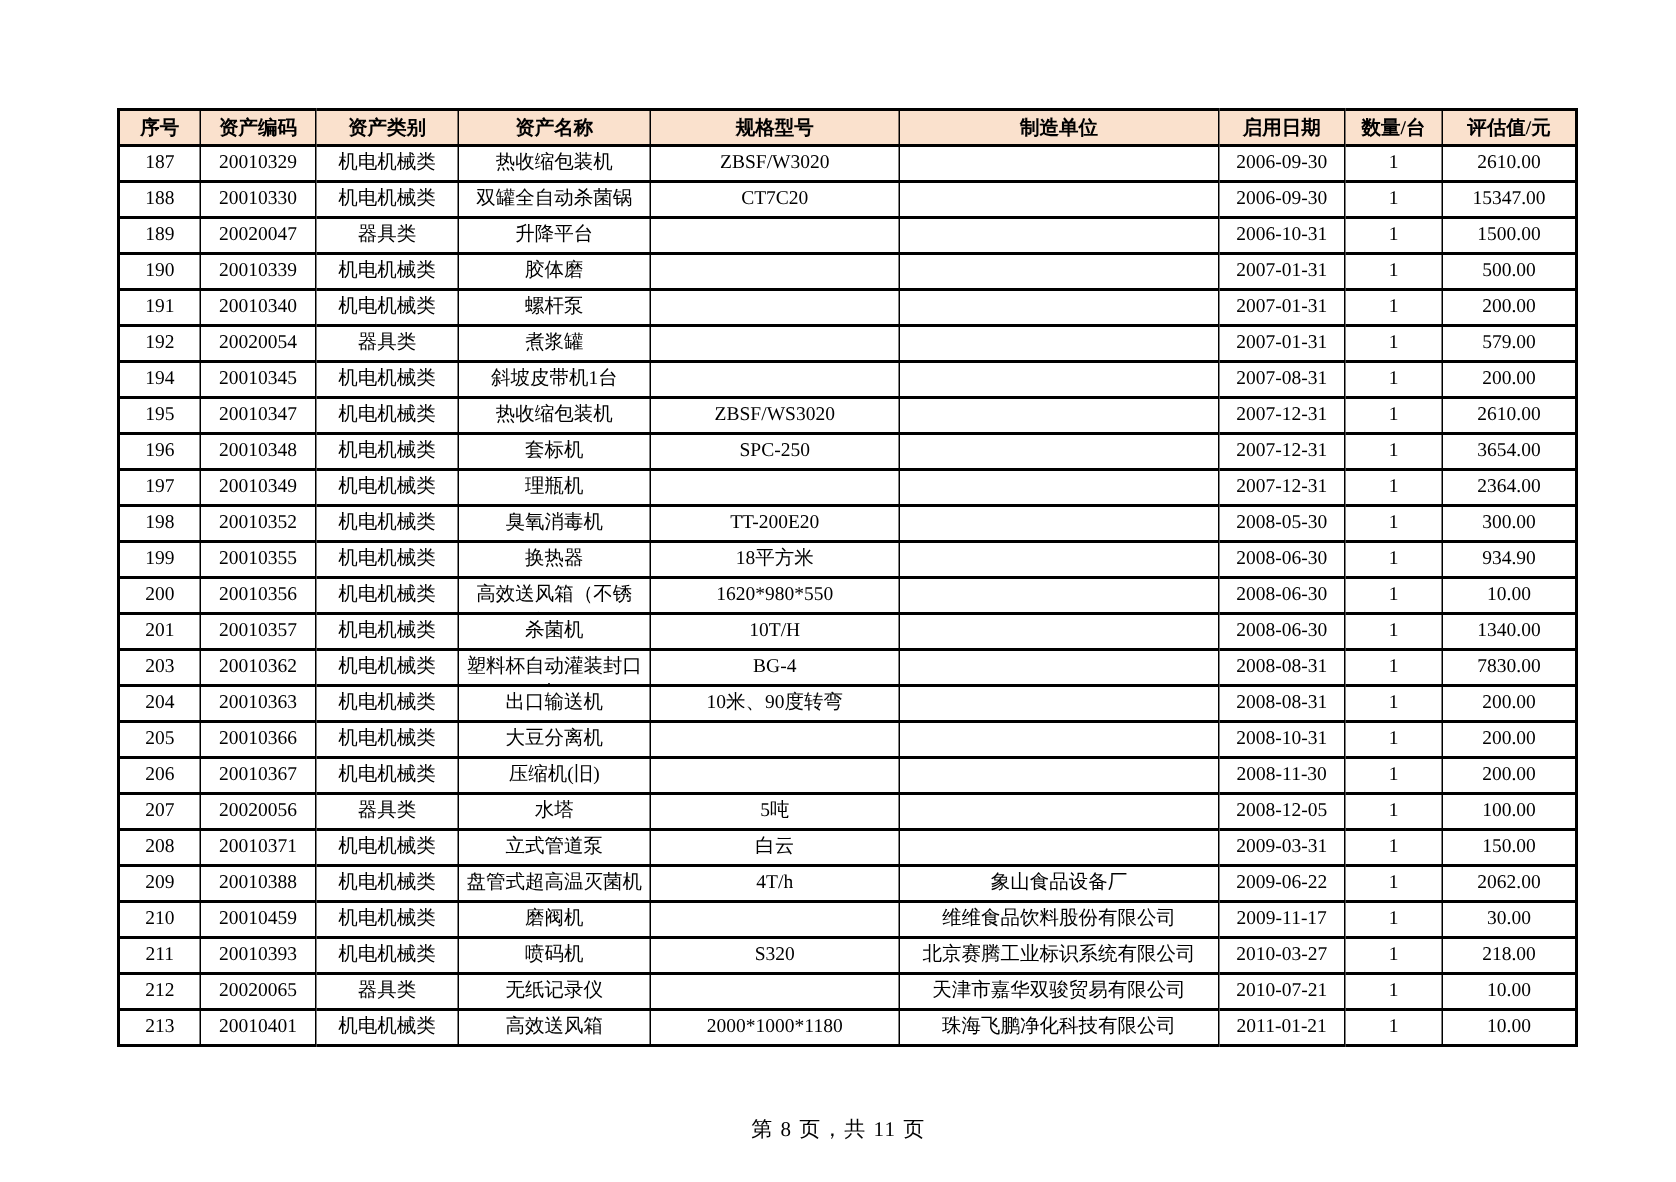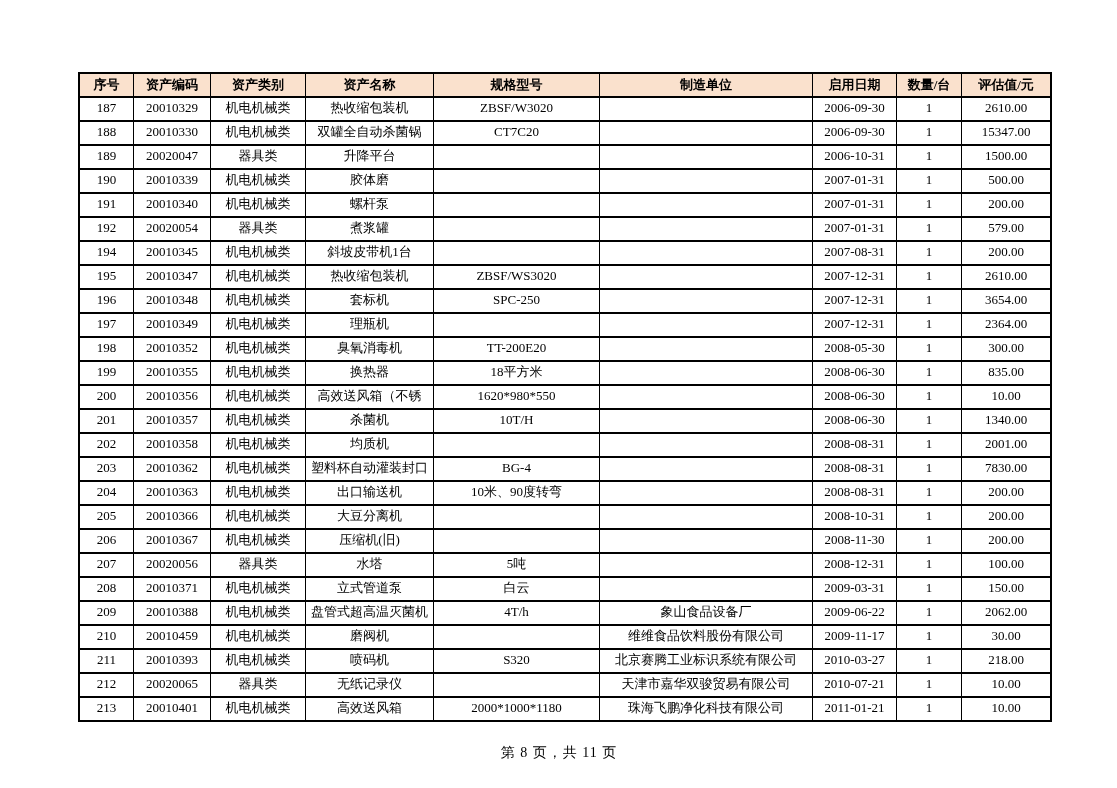--- a/index.html
+++ b/index.html
@@ -431,21 +431,21 @@
           <td class="c5">
             <div class="cw"></div>
           </td>
           <td class="c6">
             <div class="cw">2008-06-30</div>
           </td>
           <td class="c7">
             <div class="cw">1</div>
           </td>
           <td class="c8">
-            <div class="cw">835.00</div>
+            <div class="cw">934.90</div>
           </td>
         </tr>
         <tr>
           <td class="c0">
             <div class="cw">200</div>
           </td>
           <td class="c1">
             <div class="cw">20010356</div>
           </td>
           <td class="c2">
@@ -494,102 +494,73 @@
           </td>
           <td class="c7">
             <div class="cw">1</div>
           </td>
           <td class="c8">
             <div class="cw">1340.00</div>
           </td>
         </tr>
         <tr>
           <td class="c0">
-            <div class="cw">202</div>
-          </td>
-          <td class="c1">
-            <div class="cw">20010358</div>
-          </td>
-          <td class="c2">
-            <div class="cw">机电机械类</div>
-          </td>
-          <td class="c3">
-            <div class="cw">均质机</div>
-          </td>
-          <td class="c4">
-            <div class="cw"></div>
+            <div class="cw">203</div>
+          </td>
+          <td class="c1">
+            <div class="cw">20010362</div>
+          </td>
+          <td class="c2">
+            <div class="cw">机电机械类</div>
+          </td>
+          <td class="c3">
+            <div class="cw">塑料杯自动灌装封口机</div>
+          </td>
+          <td class="c4">
+            <div class="cw">BG-4</div>
           </td>
           <td class="c5">
             <div class="cw"></div>
           </td>
           <td class="c6">
             <div class="cw">2008-08-31</div>
           </td>
           <td class="c7">
             <div class="cw">1</div>
           </td>
           <td class="c8">
-            <div class="cw">2001.00</div>
-          </td>
-        </tr>
-        <tr>
-          <td class="c0">
-            <div class="cw">203</div>
-          </td>
-          <td class="c1">
-            <div class="cw">20010362</div>
-          </td>
-          <td class="c2">
-            <div class="cw">机电机械类</div>
-          </td>
-          <td class="c3">
-            <div class="cw">塑料杯自动灌装封口机</div>
-          </td>
-          <td class="c4">
-            <div class="cw">BG-4</div>
+            <div class="cw">7830.00</div>
+          </td>
+        </tr>
+        <tr>
+          <td class="c0">
+            <div class="cw">204</div>
+          </td>
+          <td class="c1">
+            <div class="cw">20010363</div>
+          </td>
+          <td class="c2">
+            <div class="cw">机电机械类</div>
+          </td>
+          <td class="c3">
+            <div class="cw">出口输送机</div>
+          </td>
+          <td class="c4">
+            <div class="cw">10米、90度转弯</div>
           </td>
           <td class="c5">
             <div class="cw"></div>
           </td>
           <td class="c6">
             <div class="cw">2008-08-31</div>
           </td>
           <td class="c7">
             <div class="cw">1</div>
           </td>
           <td class="c8">
-            <div class="cw">7830.00</div>
-          </td>
-        </tr>
-        <tr>
-          <td class="c0">
-            <div class="cw">204</div>
-          </td>
-          <td class="c1">
-            <div class="cw">20010363</div>
-          </td>
-          <td class="c2">
-            <div class="cw">机电机械类</div>
-          </td>
-          <td class="c3">
-            <div class="cw">出口输送机</div>
-          </td>
-          <td class="c4">
-            <div class="cw">10米、90度转弯</div>
-          </td>
-          <td class="c5">
-            <div class="cw"></div>
-          </td>
-          <td class="c6">
-            <div class="cw">2008-08-31</div>
-          </td>
-          <td class="c7">
-            <div class="cw">1</div>
-          </td>
-          <td class="c8">
             <div class="cw">200.00</div>
           </td>
         </tr>
         <tr>
           <td class="c0">
             <div class="cw">205</div>
           </td>
           <td class="c1">
             <div class="cw">20010366</div>
           </td>
@@ -657,21 +628,21 @@
           <td class="c3">
             <div class="cw">水塔</div>
           </td>
           <td class="c4">
             <div class="cw">5吨</div>
           </td>
           <td class="c5">
             <div class="cw"></div>
           </td>
           <td class="c6">
-            <div class="cw">2008-12-31</div>
+            <div class="cw">2008-12-05</div>
           </td>
           <td class="c7">
             <div class="cw">1</div>
           </td>
           <td class="c8">
             <div class="cw">100.00</div>
           </td>
         </tr>
         <tr>
           <td class="c0">

